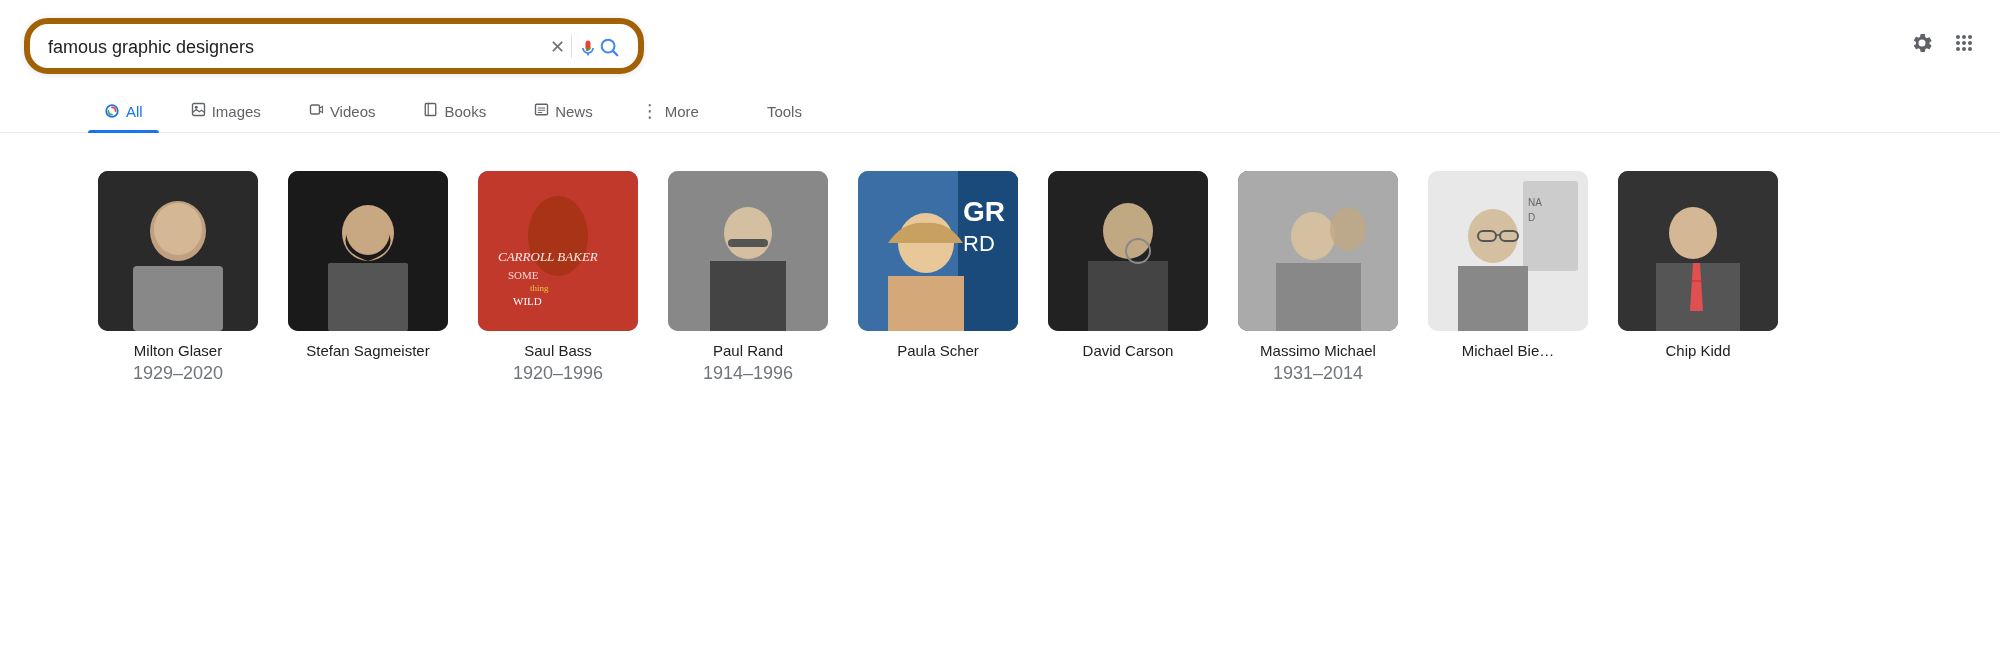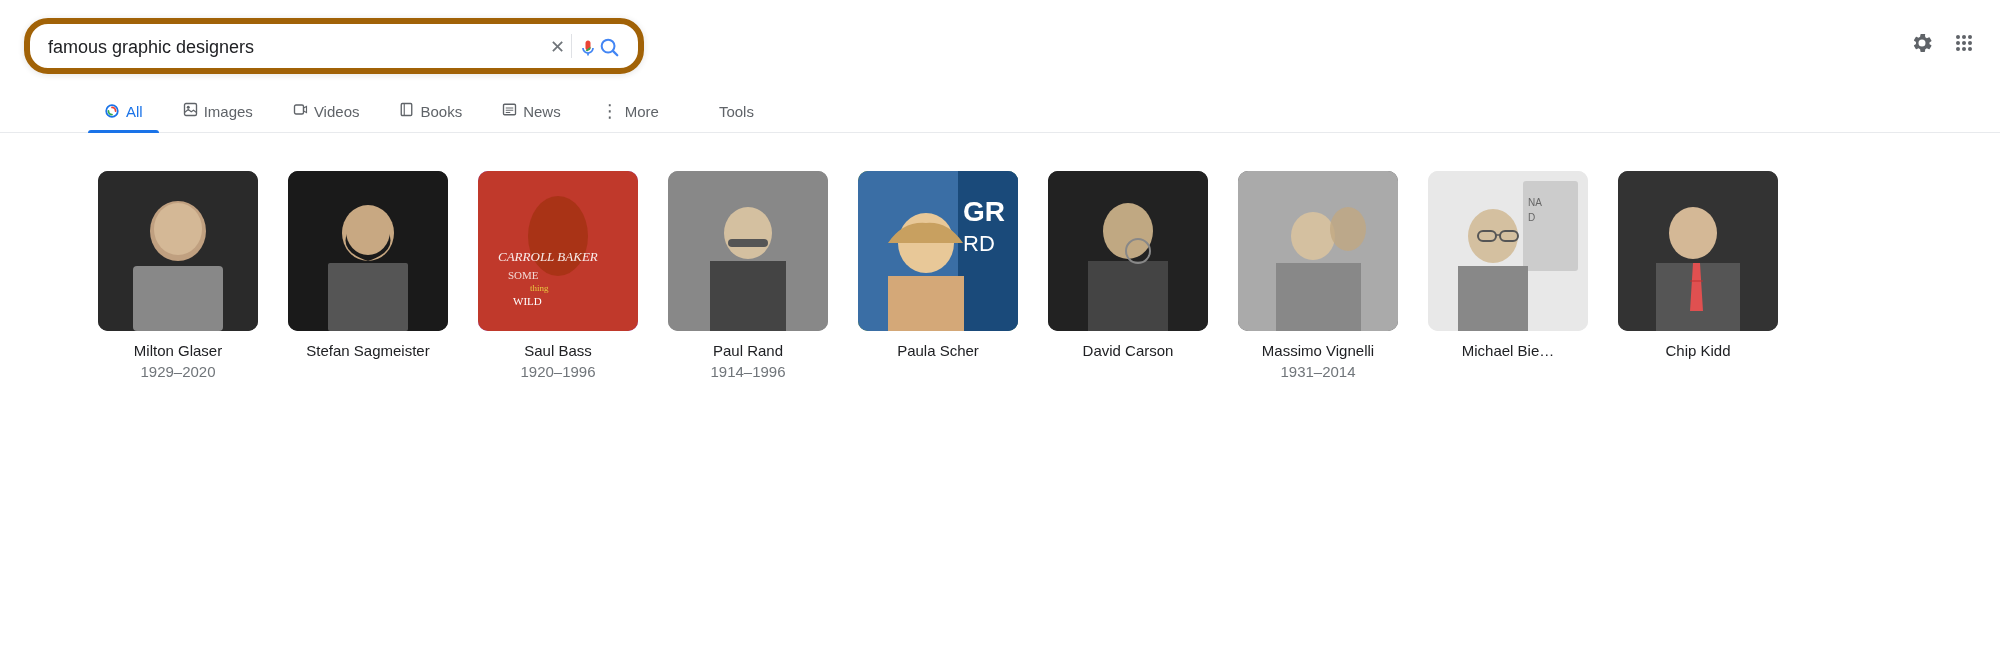--- a/index.html
+++ b/index.html
@@ -68,21 +68,21 @@
     .gear-icon, .grid-icon {
       cursor: pointer;
       color: #5f6368;
       font-size: 22px;
     }
 
     
     .nav-tabs {
       display: flex;
       padding: 10px 0 0 88px;
-      gap: 8px;
+      gap: 16px;
       border-bottom: 1px solid #e8eaed;
       margin-top: 8px;
     }
     .nav-tab {
       display: flex;
       align-items: center;
       gap: 6px;
       padding: 10px 16px 12px 16px;
       font-size: 15px;
       color: #5f6368;
@@ -146,21 +146,21 @@
       justify-content: center;
     }
     .designer-name {
       font-size: 15px;
       color: #202124;
       text-align: center;
       font-weight: 400;
       line-height: 1.3;
     }
     .designer-years {
-      font-size: 15px;
+      font-size: 18px;
       color: #70757a;
       text-align: center;
       margin-top: 2px;
     }
 
     
     .photo-milton { background: #2a2a2a; }
     .photo-stefan { background: #1a1a1a; }
     .photo-saul { background: #8b5cf6; }
     .photo-paul { background: #888; }
@@ -376,21 +376,21 @@
 
     <div class="designer-card">
       <div class="designer-photo photo-massimo">
         <svg width="160" height="160" viewBox="0 0 160 160" xmlns="http://www.w3.org/2000/svg">
           <rect width="160" height="160" fill="#aaa"></rect>
           <ellipse cx="75" cy="65" rx="22" ry="24" fill="#d4c0a0"></ellipse>
           <rect x="38" y="92" width="85" height="68" fill="#888"></rect>
           <ellipse cx="110" cy="58" rx="18" ry="22" fill="#c0a882" opacity="0.8"></ellipse>
         </svg>
       </div>
-      <span class="designer-name">Massimo Vignelli</span>
+      <span class="designer-name">Massimo Michael</span>
       <span class="designer-years">1931–2014</span>
     </div>
 
     <div class="designer-card">
       <div class="designer-photo photo-michael">
         <svg width="160" height="160" viewBox="0 0 160 160" xmlns="http://www.w3.org/2000/svg">
           <rect width="160" height="160" fill="#e8e8e8"></rect>
           <rect x="95" y="10" width="55" height="90" fill="#ccc" rx="3"></rect>
           <text x="100" y="35" font-size="10" fill="#666" font-family="sans-serif">NA</text>
           <text x="100" y="50" font-size="10" fill="#666" font-family="sans-serif">D</text>

